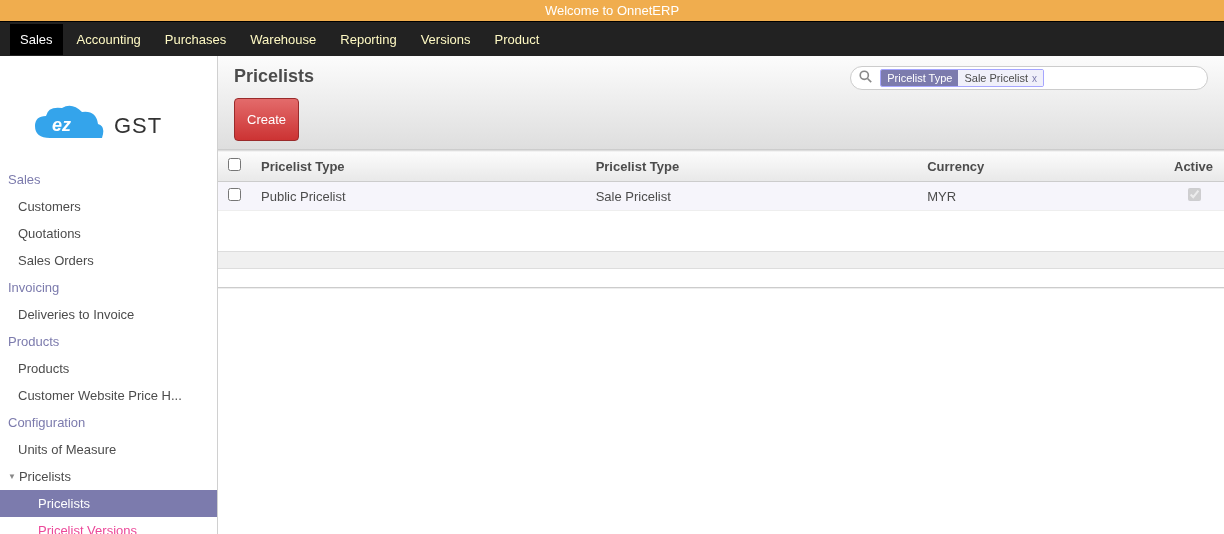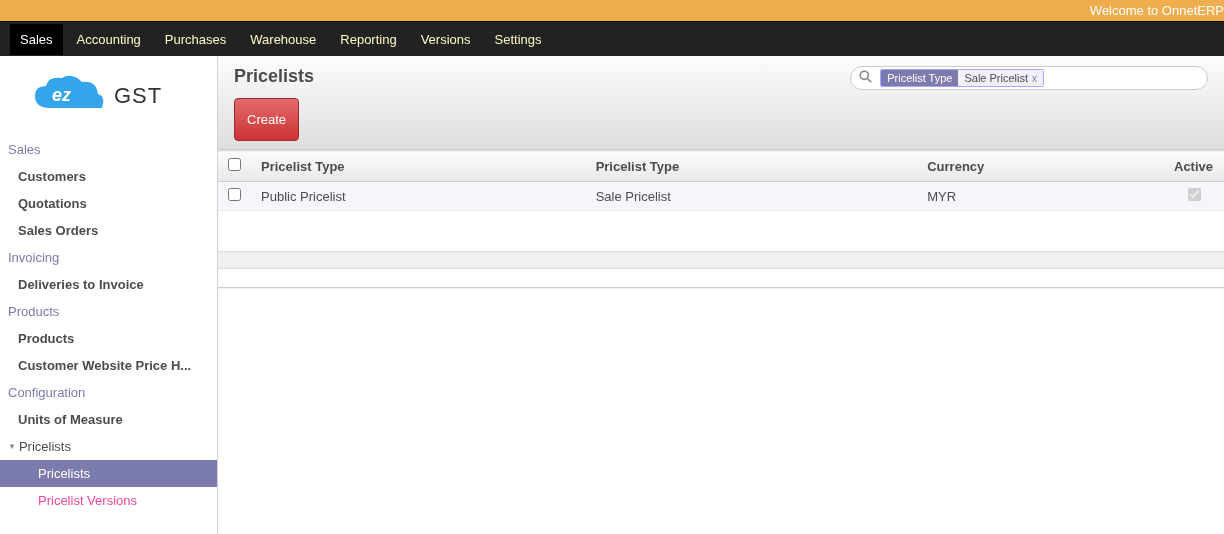--- a/index.html
+++ b/index.html
@@ -1,30 +1,30 @@
 <!DOCTYPE html>
 <html><head>
 <meta charset="utf-8">
 <style>
   * { box-sizing: border-box; margin: 0; padding: 0; }
   body { font-family: "Lucida Grande", Helvetica, Arial, sans-serif; font-size: 13px; color: #4c4c4c; background: #fff; }
   
-  .banner { background: #f0ad4e; color: #fff; text-align: right; padding: 3px 0; font-size: 13px; border-bottom: 1px solid #000; }
+  .banner { background: #f0ad4e; color: #fff; text-align: center; padding: 3px 0; font-size: 13px; border-bottom: 1px solid #000; }
   
   .topnav { background: #222; height: 34px; display: flex; align-items: center; padding: 0 10px; gap: 4px; }
   .topnav a { color: #fef9c3; text-decoration: none; padding: 8px 10px; font-size: 13px; cursor: pointer; }
   .topnav a.active { background: #000; color: #fff; }
   
   .layout { display: flex; }
   .sidebar { width: 218px; flex-shrink: 0; background: #fff; border-right: 1px solid #d0d0d0; min-height: 500px; }
-  .logo-wrap { display: flex; align-items: center; gap: 8px; padding: 18px 0 18px 30px; }
+  .logo-wrap { display: flex; align-items: center; gap: 8px; padding: 18px 0 18px 30px; margin-top: 30px; }
   .logo-cloud { position: relative; width: 76px; height: 44px; }
   .logo-text { font-size: 22px; font-weight: 400; color: #333; letter-spacing: 1px; }
   .side-sec-title { color: #7c7bad; font-size: 13px; padding: 6px 8px; cursor: pointer; }
-  .side-item { color: #4c4c4c; padding: 6px 8px 6px 18px; cursor: pointer; white-space: nowrap; overflow: hidden; text-overflow: ellipsis; font-size: 13px; font-weight: bold; }
+  .side-item { color: #4c4c4c; padding: 6px 8px 6px 18px; cursor: pointer; white-space: nowrap; overflow: hidden; text-overflow: ellipsis; font-size: 13px; }
   .side-parent { display: flex; align-items: center; gap: 3px; padding: 6px 8px; cursor: pointer; }
   .side-parent .caret { font-size: 8px; color: #888; }
   .side-sub { color: #ec4899; padding: 6px 8px 6px 38px; cursor: pointer; font-size: 13px; }
   .side-sub.active { background: #7c7bad; color: #fff; }
   
   .main { flex: 1; min-width: 0; }
   .topbar { background: linear-gradient(#fcfcfc,#dedede); border-bottom: 1px solid #ccc; padding: 10px 16px 8px 16px; display: flex; flex-direction: column; gap: 8px; }
   .topbar-row1 { display: flex; justify-content: space-between; align-items: flex-start; }
   .page-title { font-size: 18px; font-weight: bold; color: #4c4c4c; }
   .searchbox { display: flex; align-items: center; border: 1px solid #ccc; border-radius: 12px; background: #fff; padding: 2px 4px; gap: 4px; min-width: 260px; }
@@ -55,21 +55,21 @@
   <span>Welcome to OnnetERP</span>
 </div>
 
 <div class="topnav">
   <a class="active">Sales</a>
   <a>Accounting</a>
   <a>Purchases</a>
   <a>Warehouse</a>
   <a>Reporting</a>
   <a>Versions</a>
-  <a>Settings</a>
+  <a>Product</a>
 </div>
 
 <div class="layout">
   <div class="sidebar">
     <div class="logo-wrap">
       <span class="logo-cloud">
         <svg viewBox="0 0 76 44" width="76" height="44">
           <path d="M20 34 Q5 34 5 22 Q5 12 16 12 Q18 2 32 4 Q42 -2 52 8 Q66 6 68 20 Q76 22 72 34 Z" fill="#34a4eb"></path>
           <text x="22" y="27" font-family="Arial" font-size="18" font-weight="bold" fill="#fff" font-style="italic">ez</text>
         </svg>

